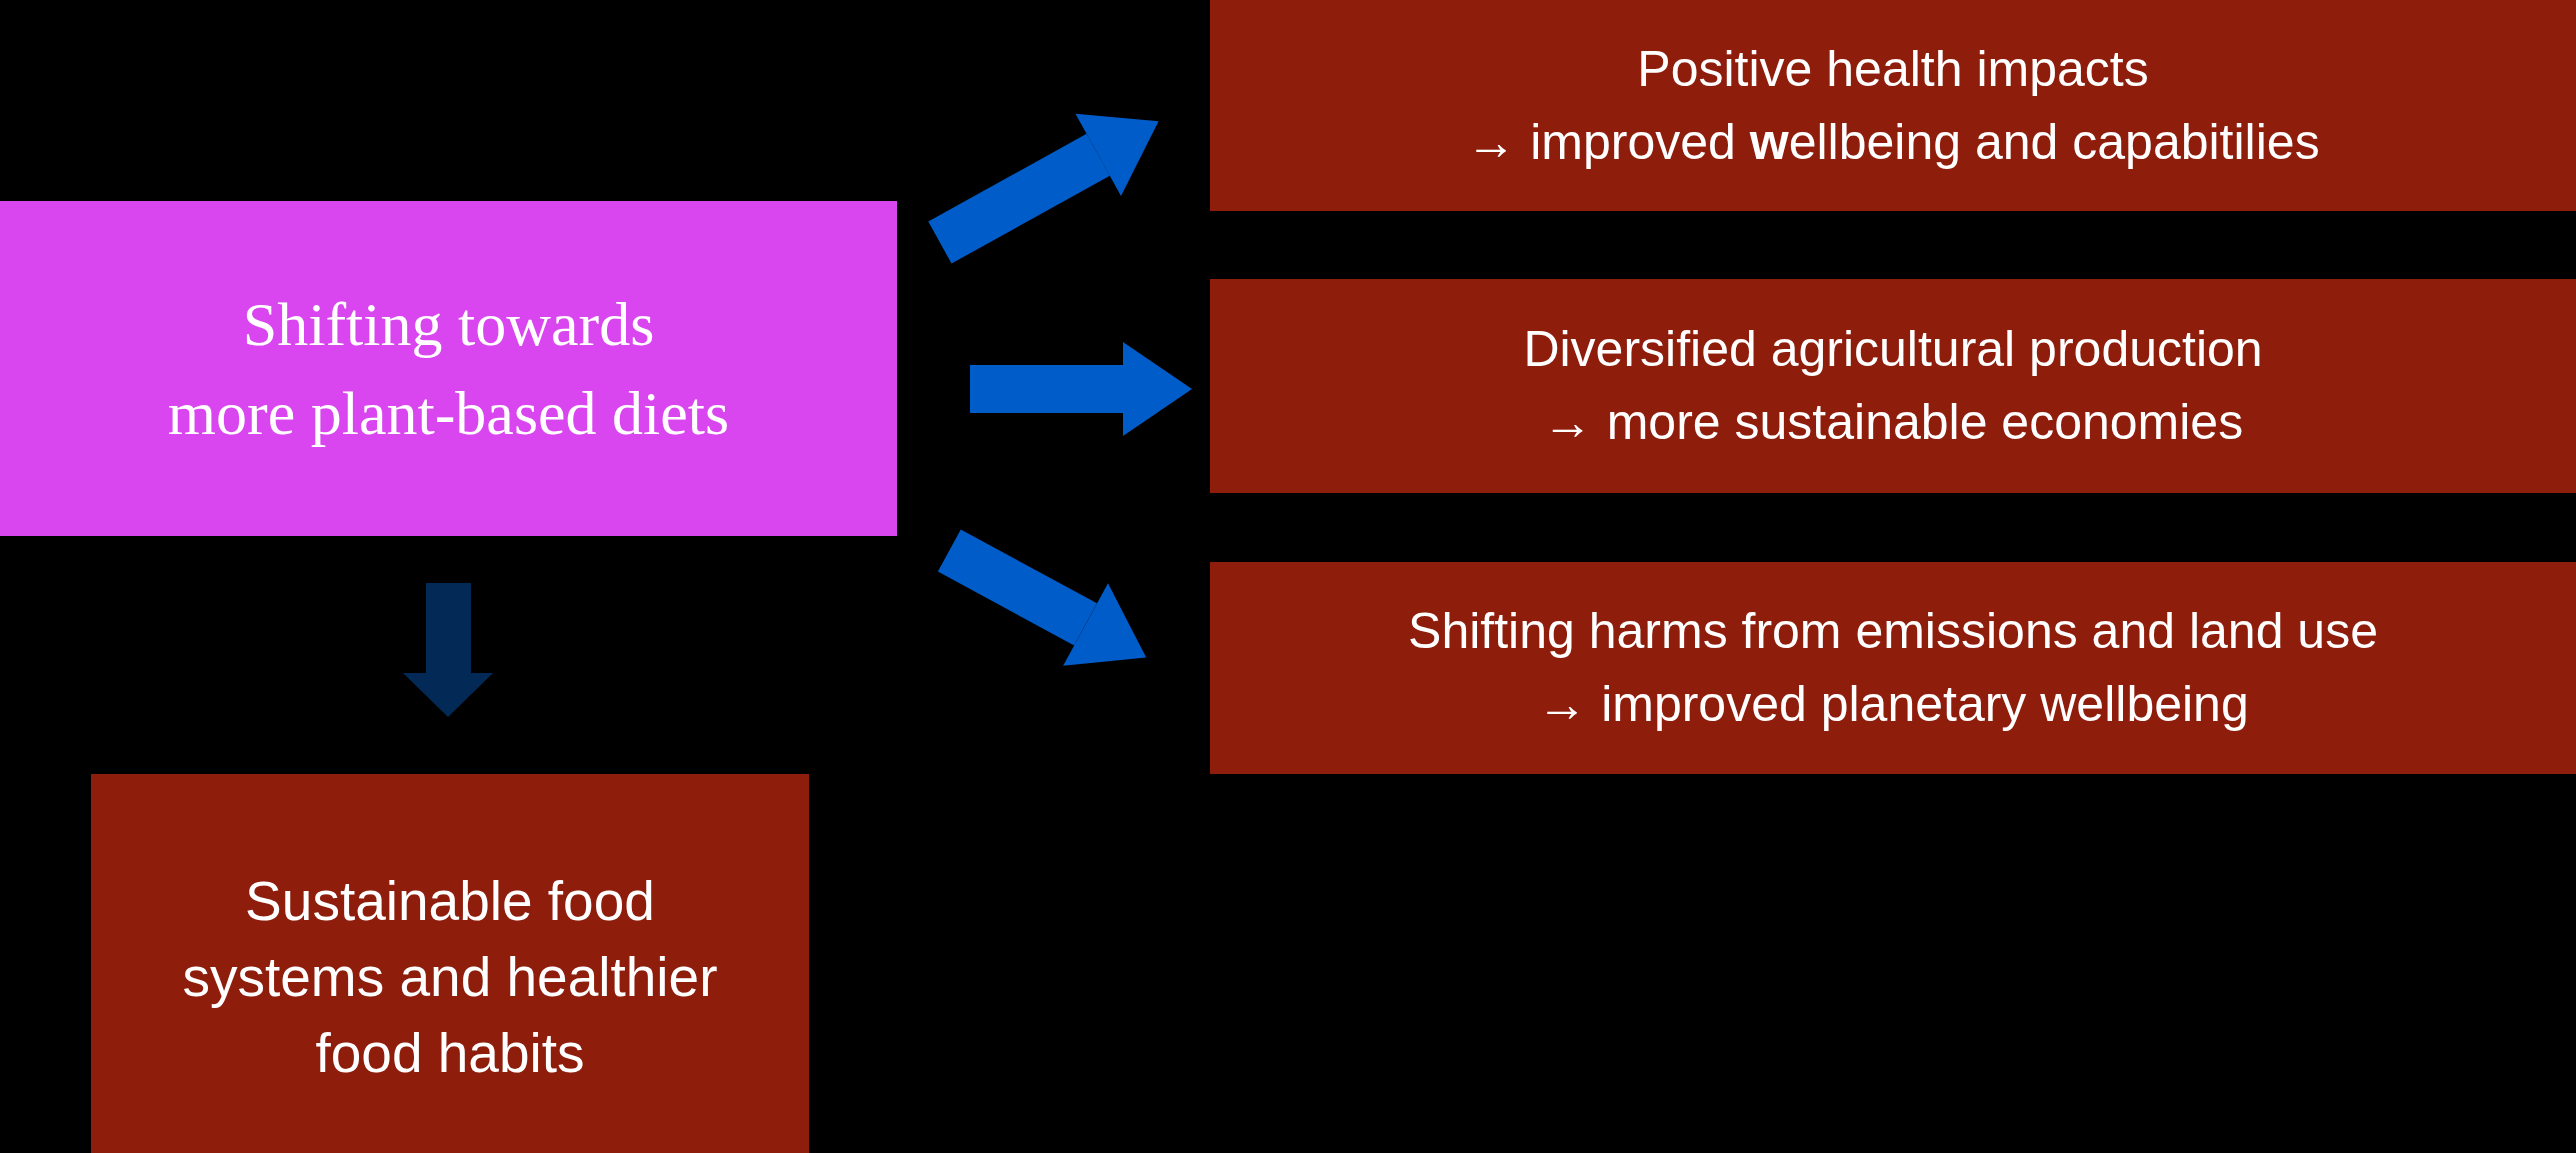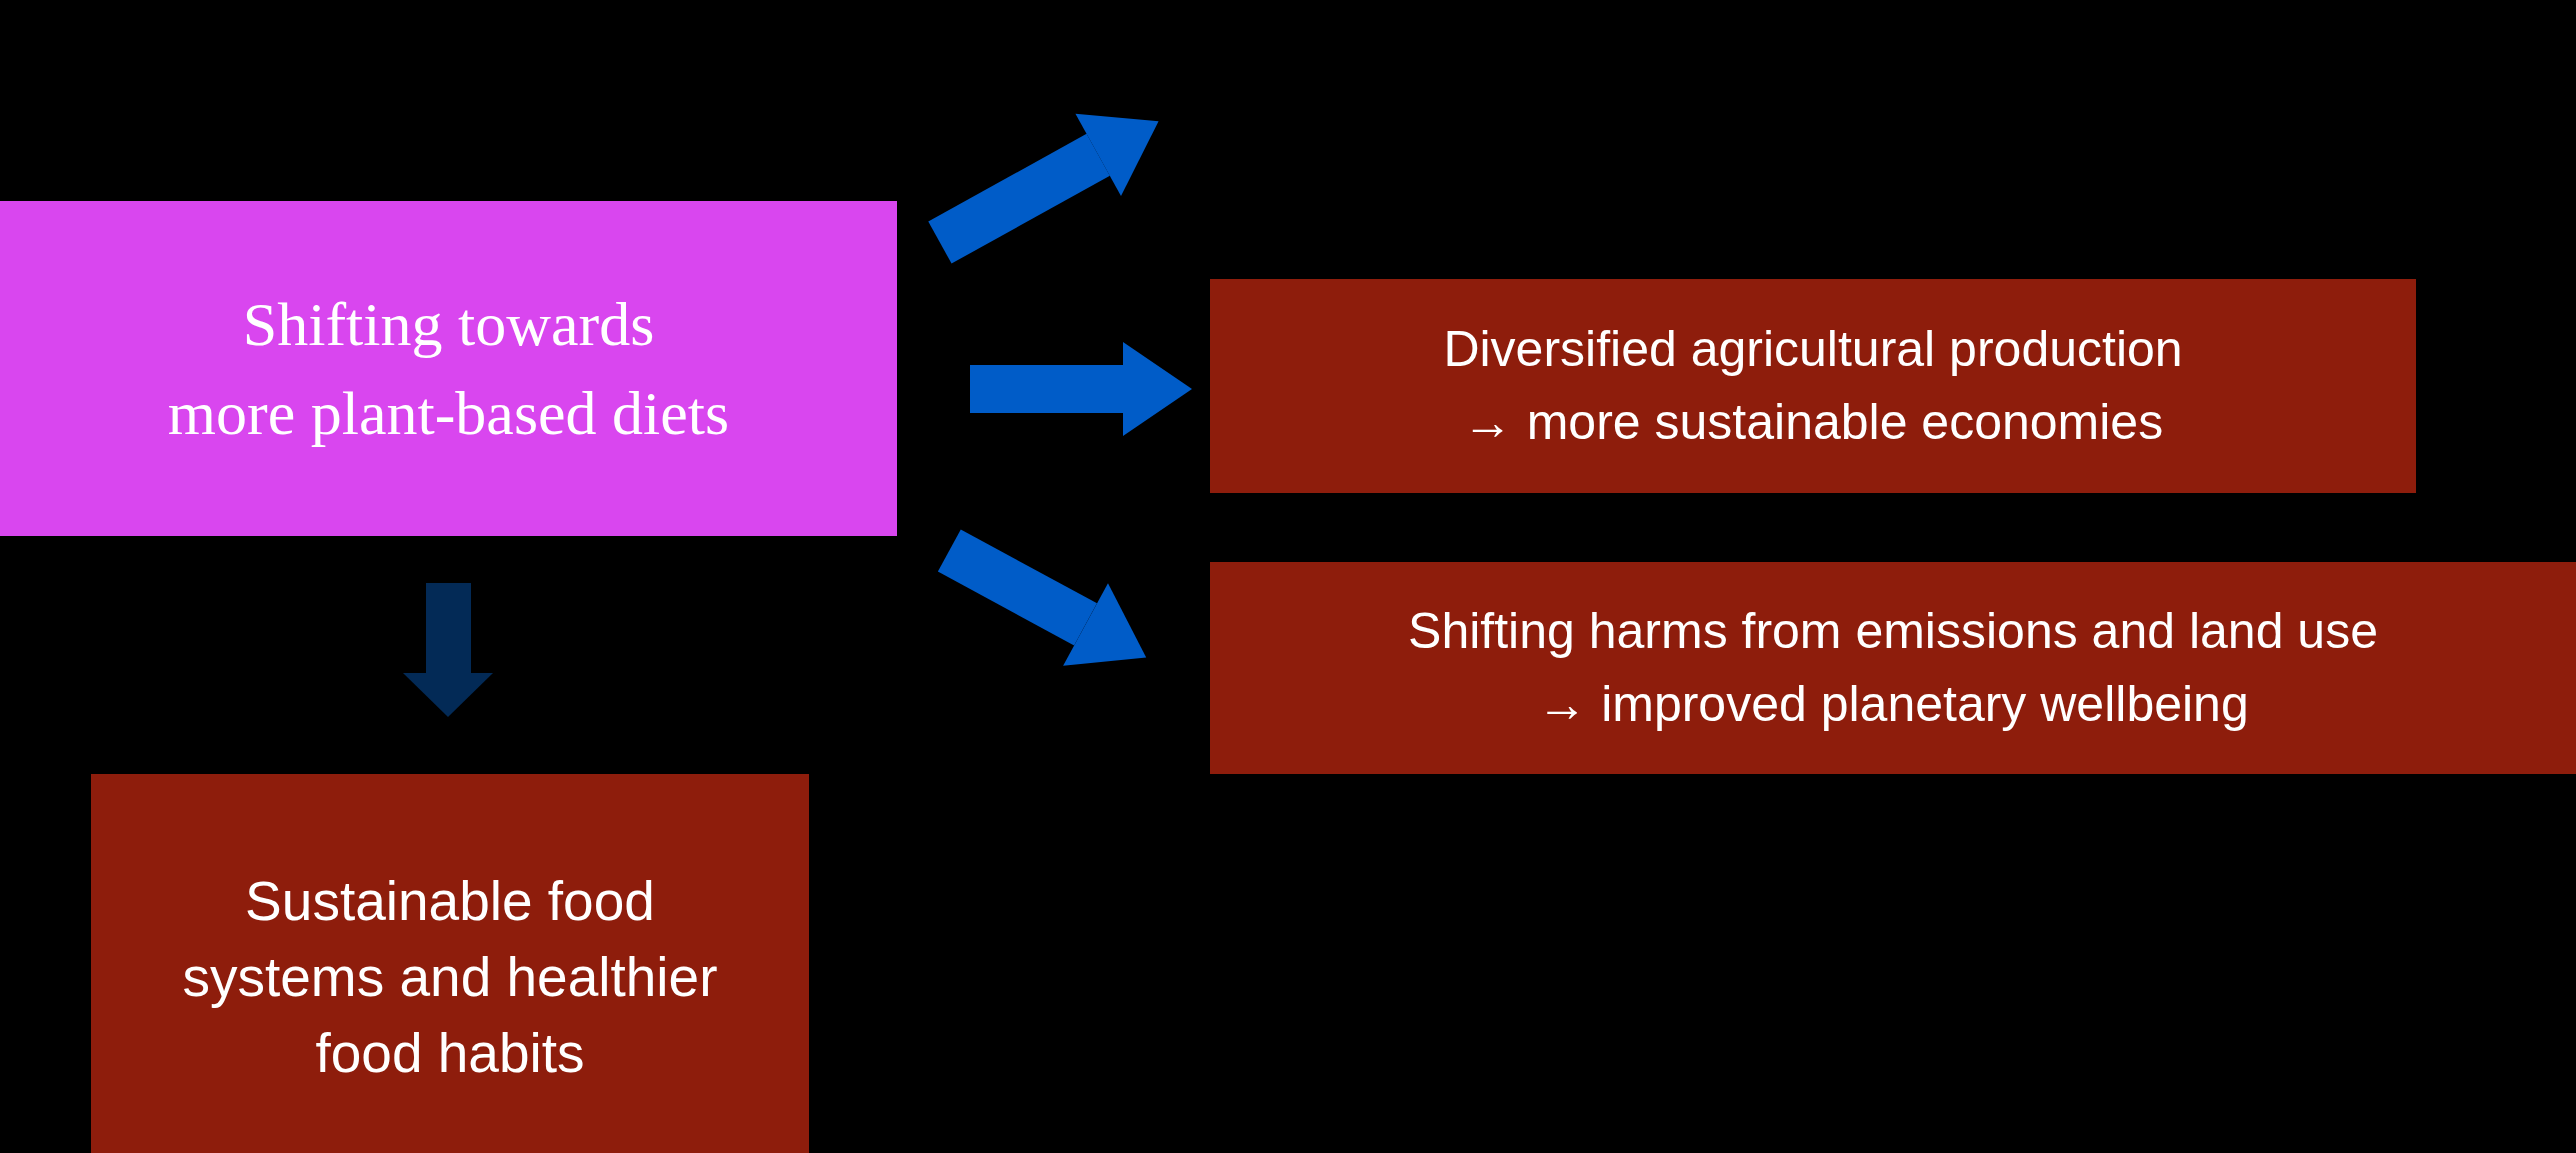--- a/index.html
+++ b/index.html
@@ -7,21 +7,21 @@
     position:relative;width:2576px;height:1154px;background:#000;overflow:hidden;
     font-family:"Liberation Sans",sans-serif;color:#fff;
   }
   .box{position:absolute;display:flex;flex-direction:column;justify-content:center;
        align-items:center;text-align:center;}
   .navy{background:#d946ef;font-family:Liberation Serif, serif;}
   .red{background:#8E1D0C;}
 
   #source-box{left:0;top:201px;width:897px;height:335px;font-size:62px;line-height:89px;}
   #outcome-box-1{left:1210px;top:0;width:1366px;height:211px;font-size:50px;line-height:73px;}
-  #outcome-box-2{left:1210px;top:279px;width:1206px;height:214px;font-size:50px;line-height:73px;}
+  #outcome-box-2{left:1210px;top:279px;width:1366px;height:214px;font-size:50px;line-height:73px;}
   #outcome-box-3{left:1210px;top:562px;width:1366px;height:212px;font-size:50px;line-height:73px;}
   #bottom-box{left:91px;top:774px;width:718px;height:406px;font-size:55px;line-height:76px;}
 
   .bold-w{font-weight:bold;}
 
   
   .blue-arrow{position:absolute;display:flex;align-items:center;height:95px;}
   .blue-arrow .shaft{height:48px;background:#005CC8;}
   .blue-arrow .head{width:0;height:0;border-top:47px solid transparent;
                     border-bottom:47px solid transparent;border-left:69px solid #005CC8;}
@@ -61,20 +61,24 @@
   <div class="blue-arrow" id="arrow-bottom">
     <div class="shaft"></div>
     <div class="head"></div>
   </div>
 
   <div id="arrow-down">
     <div class="dshaft"></div>
     <div class="dhead"></div>
   </div>
 
+  <div class="box red" id="outcome-box-1">
+    <div>Positive health impacts</div>
+    <div><span>→ improved </span><span class="bold-w">w</span><span>ellbeing and capabitilies</span></div>
+  </div>
 
   <div class="box red" id="outcome-box-2">
     <div>Diversified agricultural production</div>
     <div>→ more sustainable economies</div>
   </div>
 
   <div class="box red" id="outcome-box-3">
     <div>Shifting harms from emissions and land use</div>
     <div>→ improved planetary wellbeing</div>
   </div>

